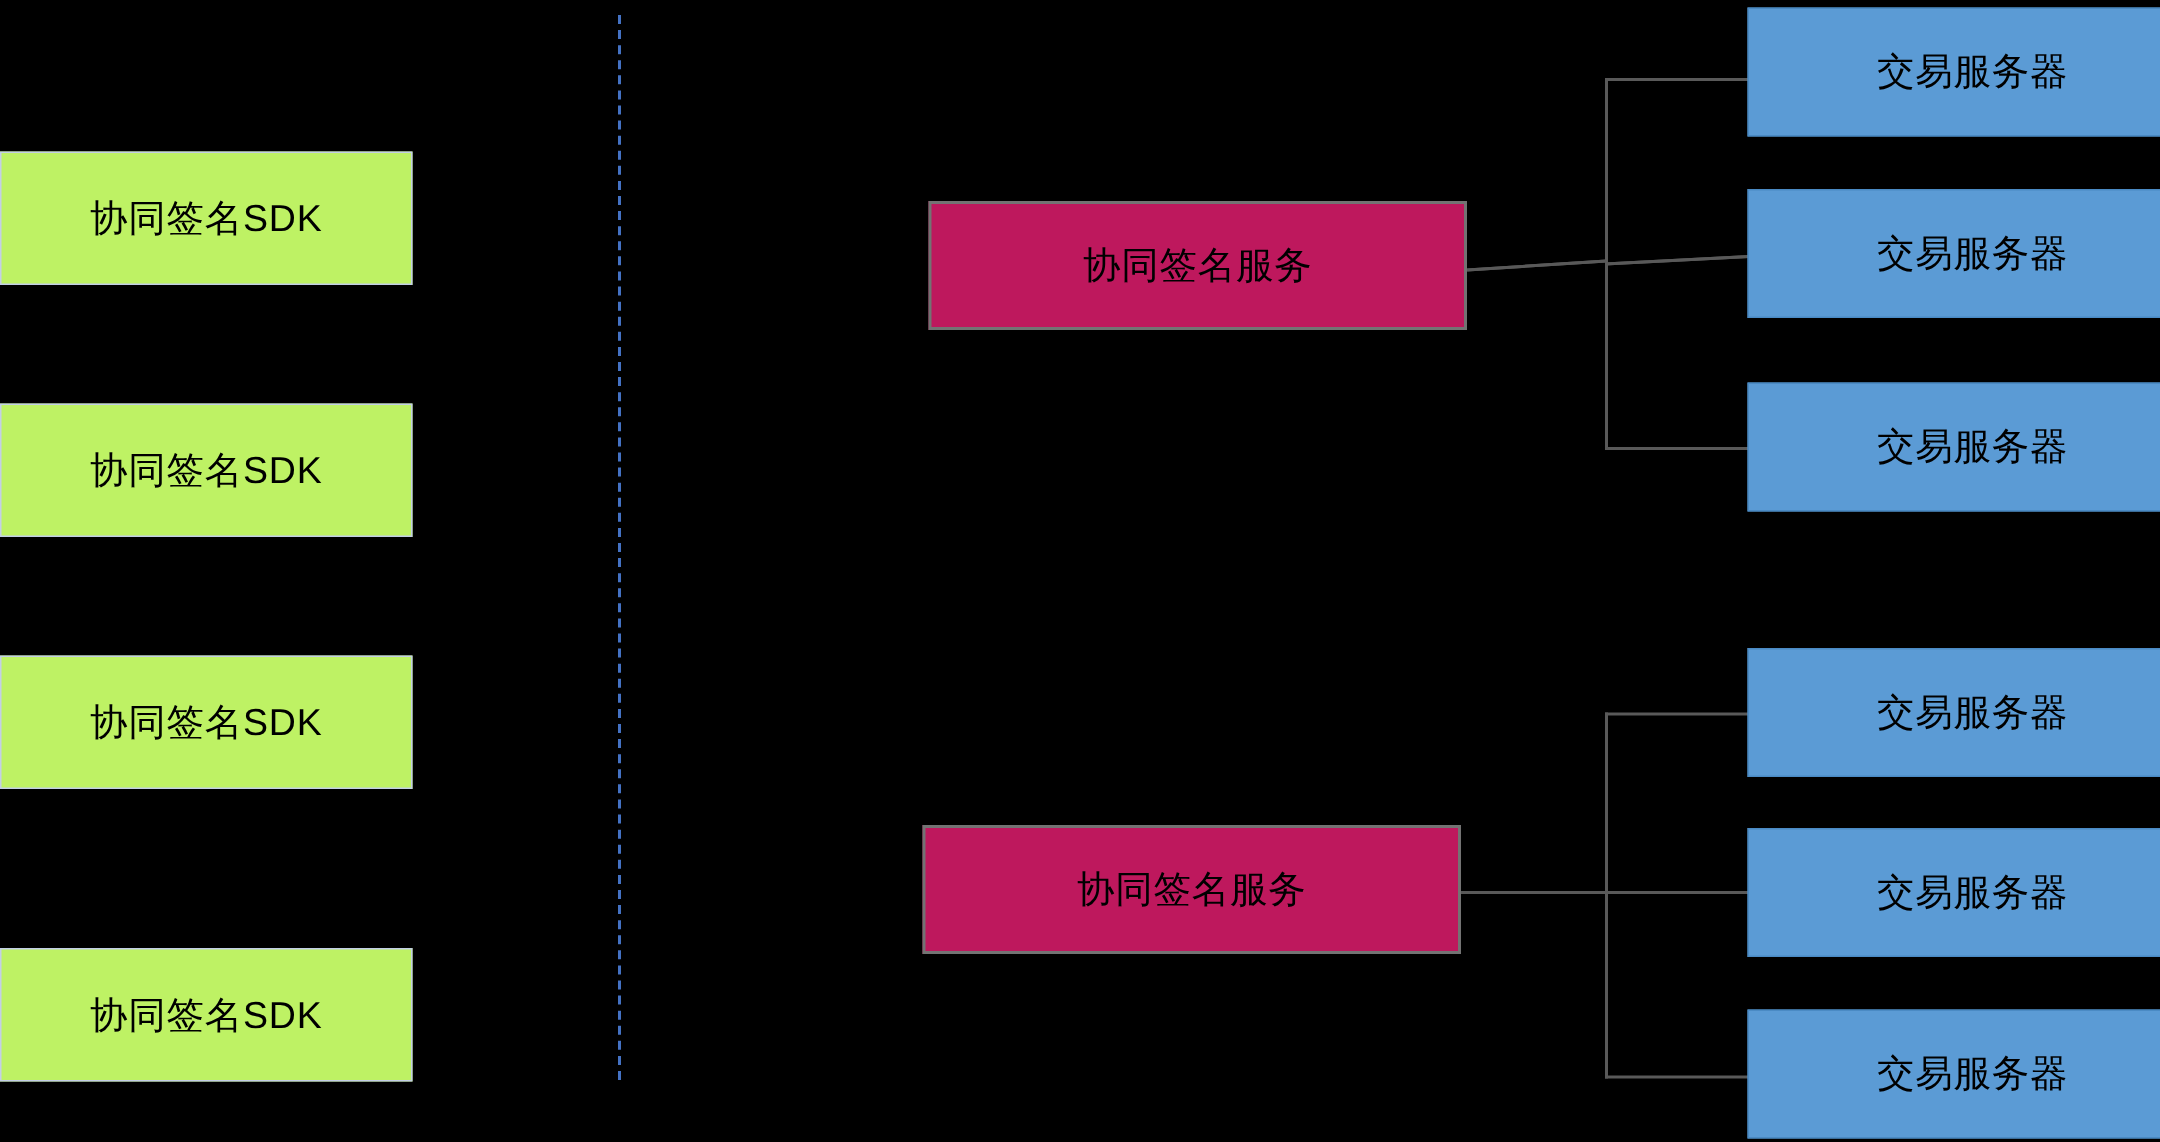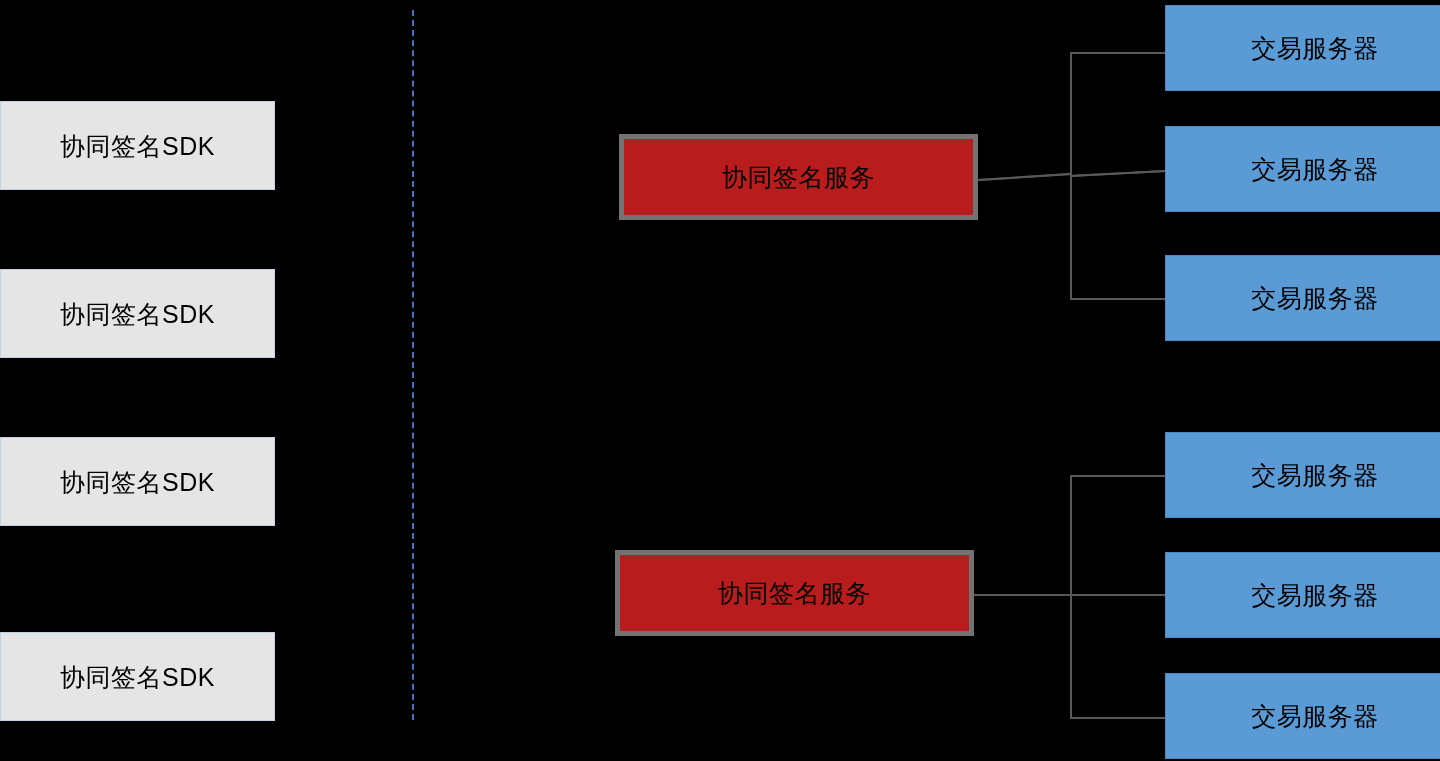--- a/index.html
+++ b/index.html
@@ -23,26 +23,26 @@
     justify-content: center;
     box-sizing: border-box;
     color: #000000;
     font-size: 25px;
     line-height: 1.2;
     letter-spacing: 0.5px;
     white-space: nowrap;
     user-select: none;
   }
   .node-sdk {
-    background: #e5e5e5;
+    background: #bef264;
     border: 1px solid #c3cfe6;
   }
   .node-service {
-    background: #b91c1c;
-    border: 5px solid #737373;
+    background: #be185d;
+    border: 2px solid #737373;
   }
   .node-server {
     background: #5b9bd5;
     border: 1px solid #4a8ac4;
   }
   .divider {
     position: absolute;
     width: 0;
     border-left: 2px dashed #4472c4;
   }

